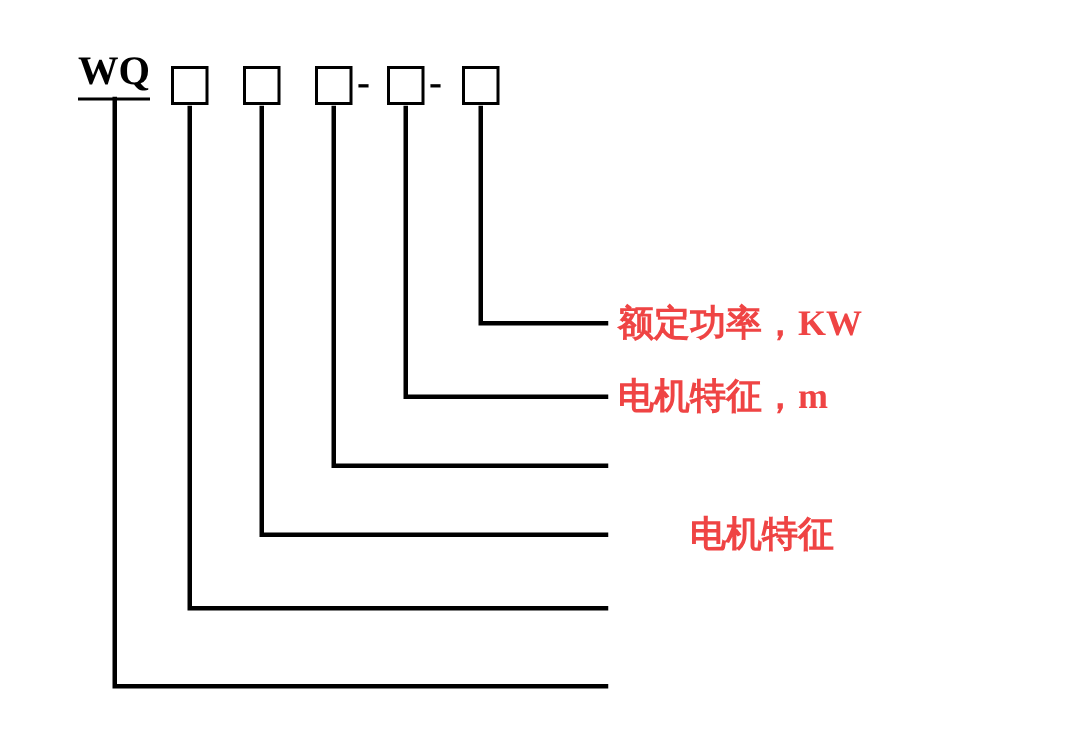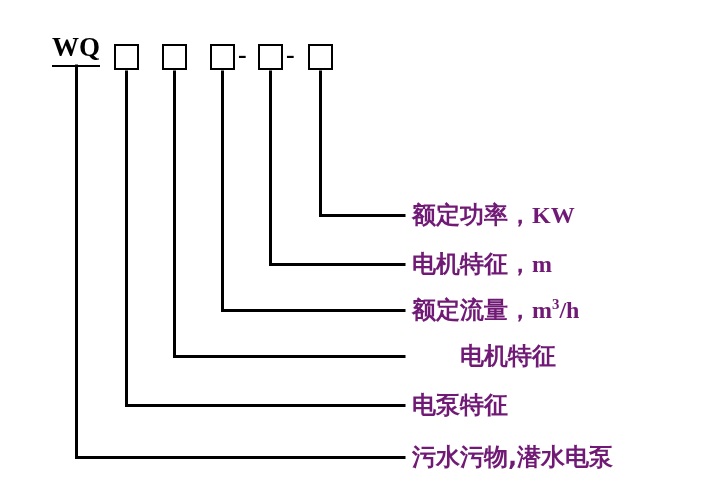--- a/index.html
+++ b/index.html
@@ -42,21 +42,21 @@
     font-weight: bold;
     font-size: 26px;
     color: #000000;
     line-height: 1;
   }
   .desc {
     position: absolute;
     font-family: "DejaVu Sans", sans-serif;
     font-weight: bold;
     font-size: 24px;
-    color: #701a75;
+    color: #ef4444;
     white-space: nowrap;
   }
   .desc .unit {
     font-family: "Liberation Serif", serif;
     font-weight: bold;
   }
   .desc sup {
     font-size: 0.62em;
     vertical-align: super;
   }
@@ -105,23 +105,18 @@
   </svg>
 
   <div class="desc" style="left:412px; top:199px;">
     <span>额定功率，</span><span class="unit">KW</span>
   </div>
 
   <div class="desc" style="left:412px; top:248px;">
     <span>电机特征，</span><span class="unit">m</span>
   </div>
 
-  <div class="desc" style="left:412px; top:294px;">
-    <span>额定流量，</span><span class="unit">m</span><sup class="unit">3</sup><span class="unit">/h</span>
-  </div>
 
   <div class="desc" style="left:412px; top:340px;margin-left:48px;">电机特征</div>
 
-  <div class="desc" style="left:412px; top:389px;">电泵特征</div>
 
-  <div class="desc" style="left:412px; top:441px;">污水污物,潜水电泵</div>
 
 </div>
 
 </body></html>

